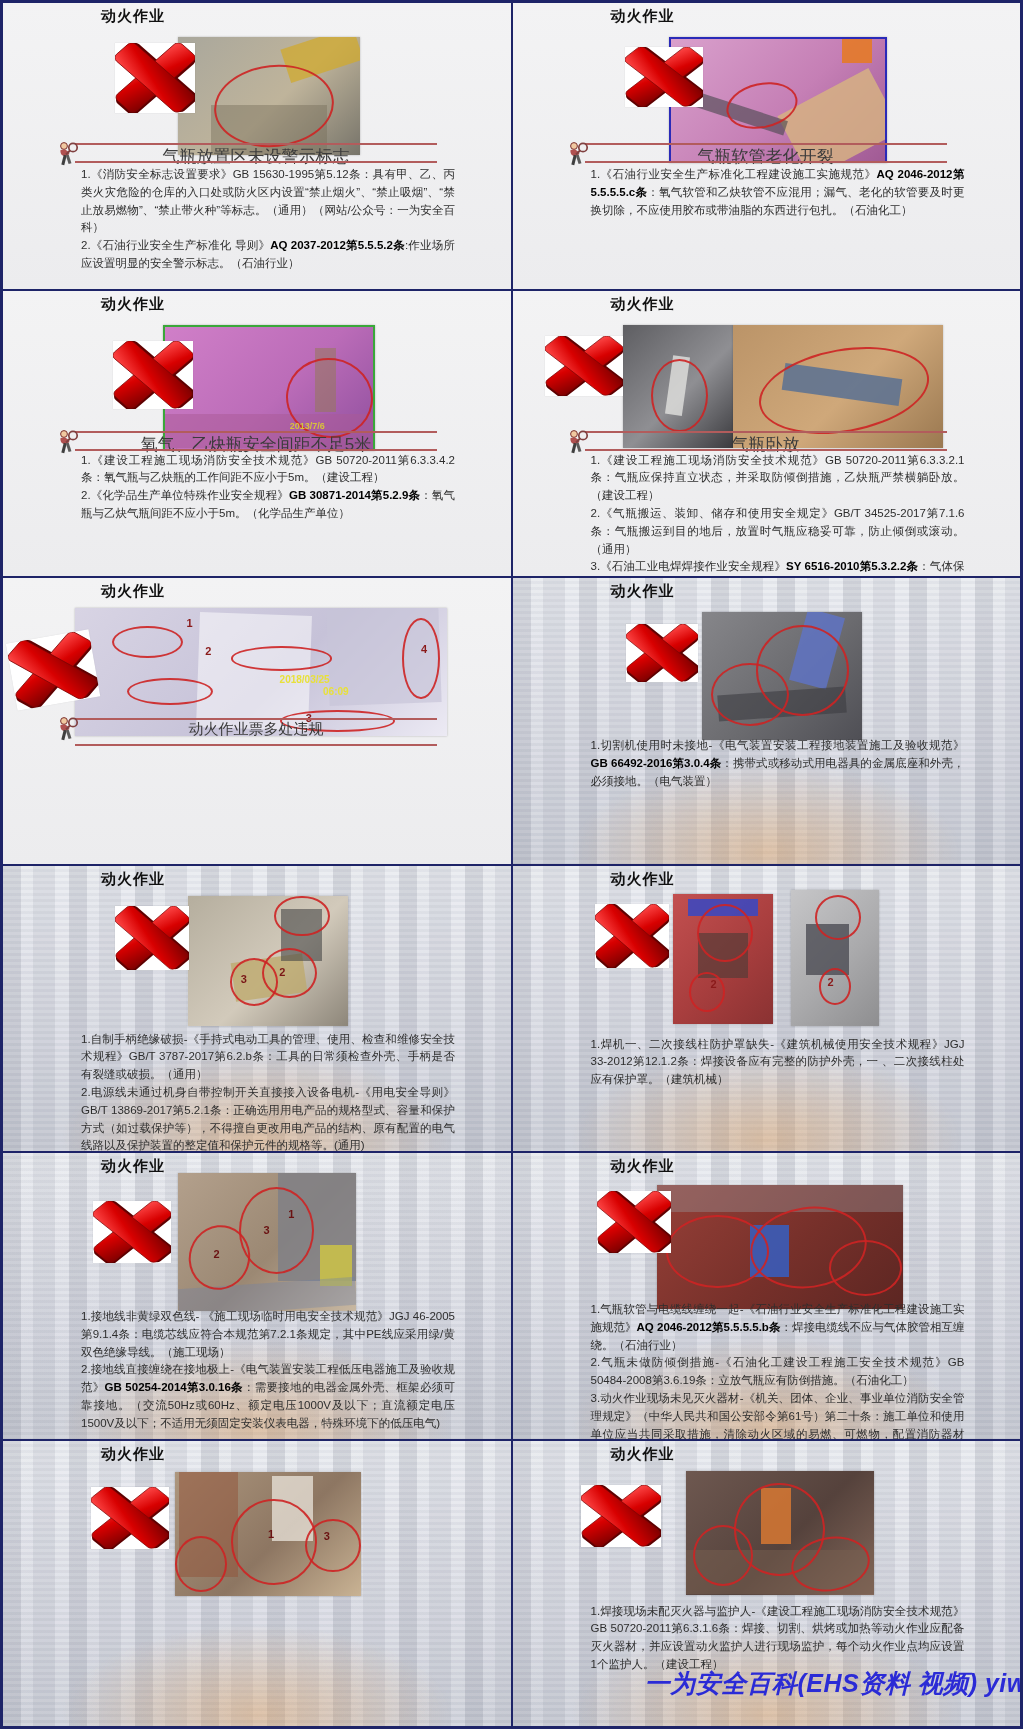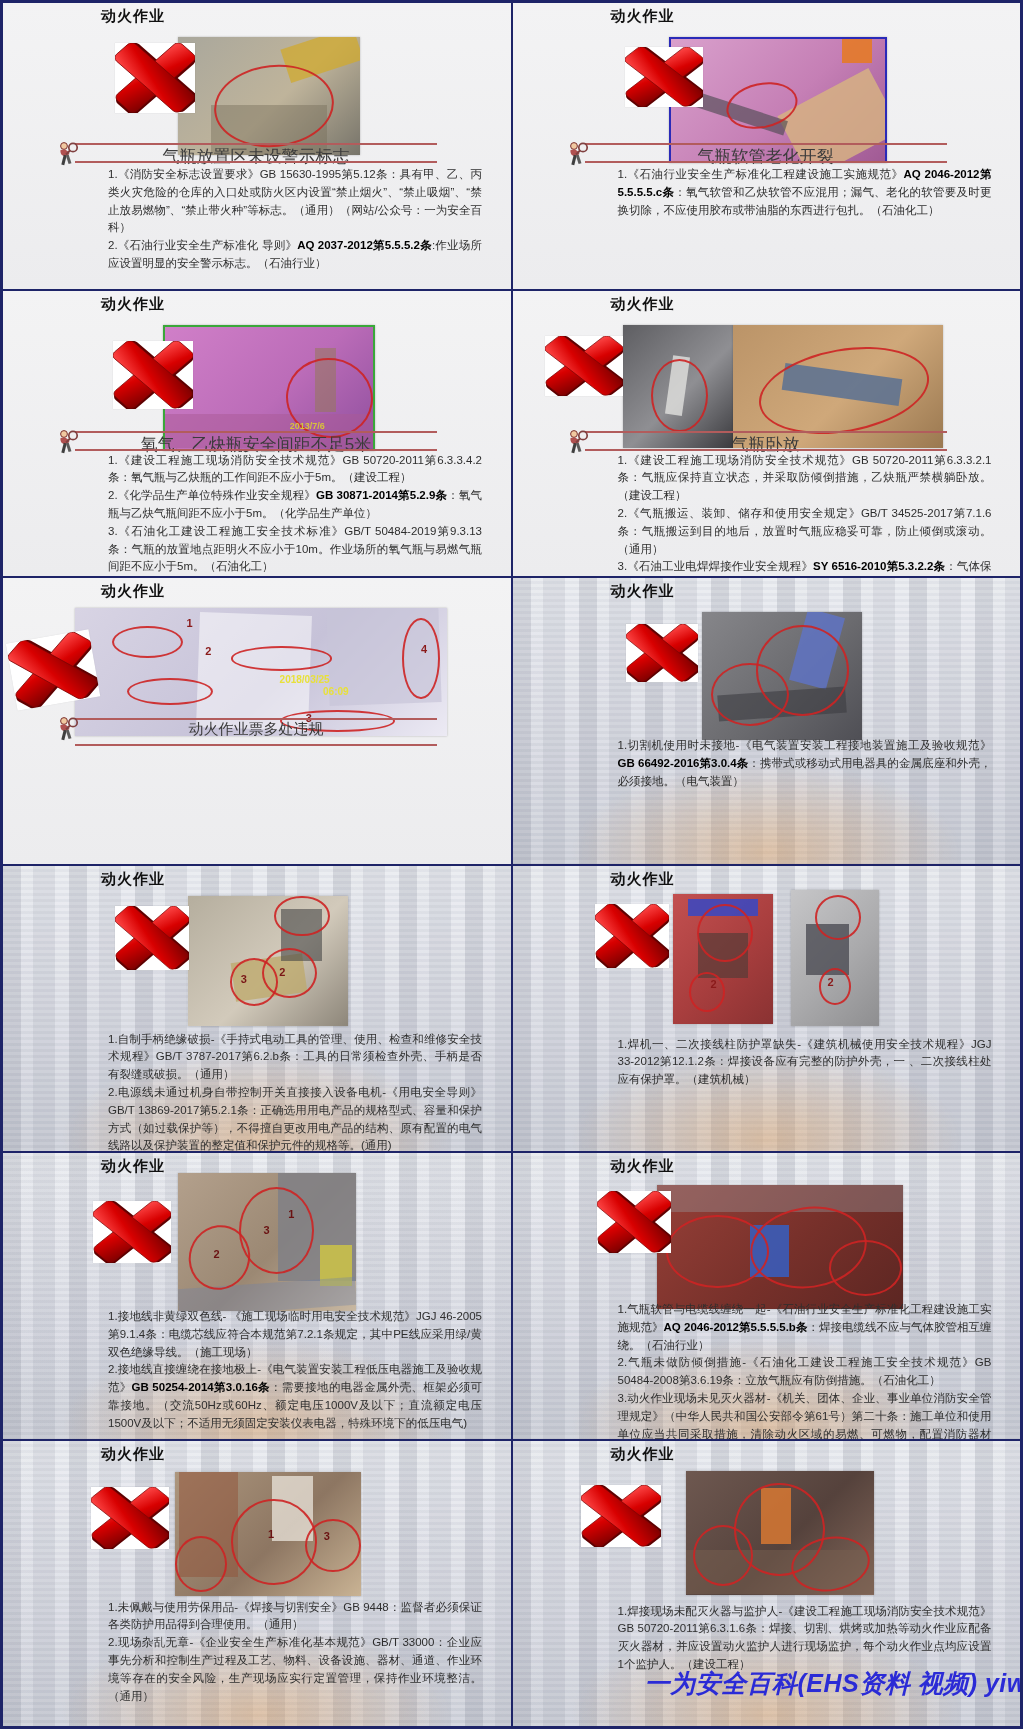--- a/index.html
+++ b/index.html
@@ -27,21 +27,21 @@
   .photo{position:absolute;overflow:hidden;box-shadow:0 0 2px rgba(0,0,0,.25);margin-top:16px;}
   .stripe{position:absolute;}
   .ellipse{position:absolute;border:2px solid rgba(205,35,35,.9);border-radius:50%;}
   .plabel{position:absolute;font-weight:bold;line-height:1;white-space:nowrap;}
   .xmark{position:absolute;background:#fff;box-shadow:0 0 1px rgba(0,0,0,.15);}
   .xmark svg{display:block;width:100%;height:100%;}
   .cap-line{position:absolute;left:72px;width:362px;height:0;border-top:2px solid var(--capline);}
   .caption{position:absolute;left:72px;width:362px;text-align:center;color:#3b3b3b;font-size:17px;white-space:nowrap;}
   .caption.big{font-size:15px;}
   .insp{position:absolute;left:52px;top:137px;width:25px;height:31px;}
-  .body{position:absolute;left:78px;width:374px;color:var(--ink);font-size:11.5px;line-height:1.55;text-align:justify;margin-left:27px;}
+  .body{position:absolute;left:78px;width:374px;color:var(--ink);font-size:11.5px;line-height:1.55;text-align:justify;}
   .body p{margin:0;}
   .body b{color:#000;}
   .footer{position:absolute;left:132px;top:226px;width:370px;font-style:italic;font-weight:bold;font-size:25px;color:#2b2bd6;letter-spacing:.5px;white-space:nowrap;}
 </style>
 </head>
 <body>
 
 <svg width="0" height="0" style="position:absolute" aria-hidden="true">
   <defs>
     <linearGradient id="xgrad" x1="0" y1="0" x2="1" y2="1">
@@ -162,21 +162,20 @@
           <circle cx="9" cy="6" r="3.4" fill="#f0c8a0" stroke="#7a3030"></circle>
           <path d="M5.5 10 Q12 8 14.5 14 L10 16.5 Q4.5 15 5.5 10Z" fill="#b05050"></path>
           <rect x="7.5" y="15" width="3" height="10" fill="#3f3f3f" transform="rotate(14 9 20)"></rect>
           <rect x="12" y="15" width="3" height="9" fill="#5a5a5a" transform="rotate(-18 13 19)"></rect>
           <circle cx="18" cy="7.5" r="4.2" fill="none" stroke="#804040" stroke-width="1.7"></circle>
           <line x1="15" y1="10.5" x2="11" y2="14.5" stroke="#804040" stroke-width="1.9"></line>
         </svg></div>
       <div class="body" style="top: 161px;">
         <p><span>1.《建设工程施工现场消防安全技术规范》GB 50720-2011第6.3.3.4.2条：氧气瓶与乙炔瓶的工作间距不应小于5m。（建设工程）</span></p>
         <p><span>2.《化学品生产单位特殊作业安全规程》</span><b>GB 30871-2014第5.2.9条</b><span>：氧气瓶与乙炔气瓶间距不应小于5m。（化学品生产单位）</span></p>
-        <p><span>3.《石油化工建设工程施工安全技术标准》GB/T 50484-2019第9.3.13条：气瓶的放置地点距明火不应小于10m。作业场所的氧气瓶与易燃气瓶间距不应小于5m。（石油化工）</span></p>
       </div>
     </section>
     <section class="cell plain">
       <div class="title">动火作业</div>
       <div class="photo" style="left: 110px; top: 18px; width: 110px; height: 123px; background: linear-gradient(135deg, rgb(94, 94, 98) 0%, rgb(143, 143, 147) 55%, rgb(58, 58, 62) 100%);">
         <div class="stripe" style="left: 42%; top: 26%; width: 15%; height: 48%; background: rgba(225, 225, 222, 0.8); transform: rotate(8deg);"></div>
         <div class="ellipse" style="left: 26%; top: 28%; width: 48%; height: 56%; transform: rotate(0deg);"></div>
       </div>
       <div class="photo" style="left: 220px; top: 18px; width: 210px; height: 123px; background: linear-gradient(135deg, rgb(187, 148, 104) 0%, rgb(207, 168, 122) 55%, rgb(154, 120, 80) 100%);">
         <div class="stripe" style="left: 24%; top: 38%; width: 56%; height: 22%; background: rgba(95, 115, 145, 0.9); transform: rotate(8deg);"></div>
@@ -439,24 +438,20 @@
             <rect x="36" y="-5" width="34" height="114" rx="7" fill="#5e0000"></rect>
           </g>
           <g transform="rotate(45 50 50)">
             <rect x="33" y="-8" width="34" height="114" rx="7" fill="url(#xgrad)" stroke="#7d0404"></rect>
           </g>
           <g transform="rotate(-45 50 50)">
             <rect x="33" y="-8" width="34" height="114" rx="7" fill="url(#xgrad)" stroke="#7d0404"></rect>
           </g>
         </svg>
       </div>
-      <div class="body" style="top: 158px;">
-        <p><span>1.未佩戴与使用劳保用品-《焊接与切割安全》GB 9448：监督者必须保证各类防护用品得到合理使用。（通用）</span></p>
-        <p><span>2.现场杂乱无章-《企业安全生产标准化基本规范》GB/T 33000：企业应事先分析和控制生产过程及工艺、物料、设备设施、器材、通道、作业环境等存在的安全风险，生产现场应实行定置管理，保持作业环境整洁。（通用）</span></p>
-      </div>
     </section>
     <section class="cell city">
       <div class="title">动火作业</div>
       <div class="photo" style="left: 173px; top: 14px; width: 188px; height: 124px; background: linear-gradient(135deg, rgb(110, 88, 80) 0%, rgb(85, 66, 60) 55%, rgb(132, 104, 90) 100%);">
         <div class="stripe" style="left: 40%; top: 14%; width: 16%; height: 45%; background: rgba(215, 120, 50, 0.85); transform: rotate(0deg);"></div>
         <div class="stripe" style="left: 0%; top: 64%; width: 100%; height: 36%; background: rgba(120, 95, 80, 0.5); transform: rotate(0deg);"></div>
         <div class="ellipse" style="left: 26%; top: 10%; width: 46%; height: 72%; transform: rotate(0deg);"></div>
         <div class="ellipse" style="left: 4%; top: 44%; width: 30%; height: 46%; transform: rotate(0deg);"></div>
         <div class="ellipse" style="left: 56%; top: 54%; width: 40%; height: 40%; transform: rotate(-10deg);"></div>
       </div>

